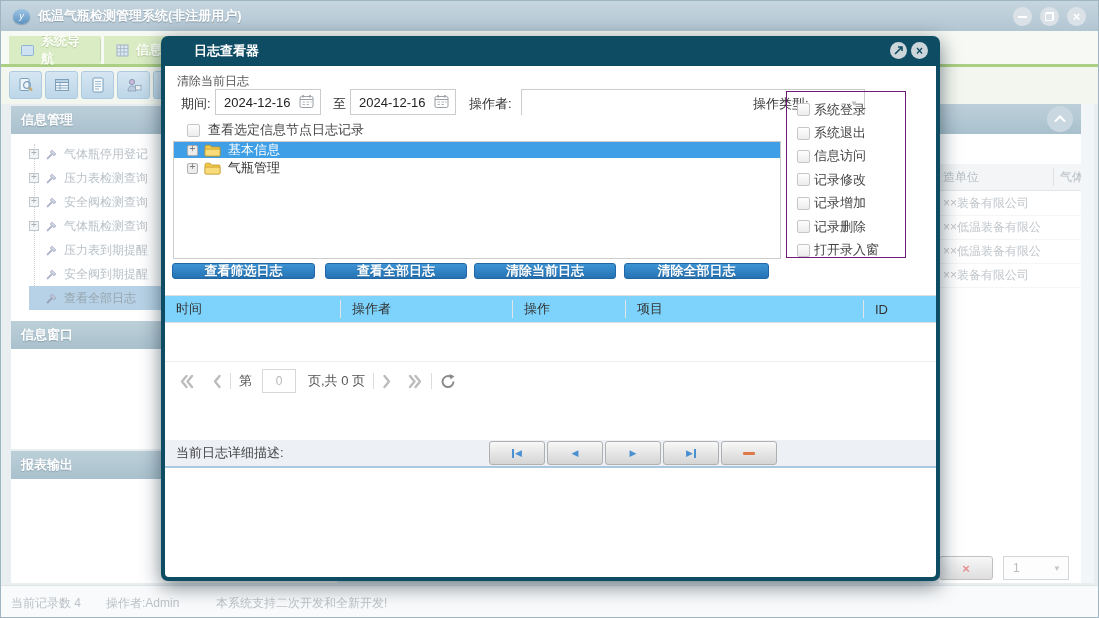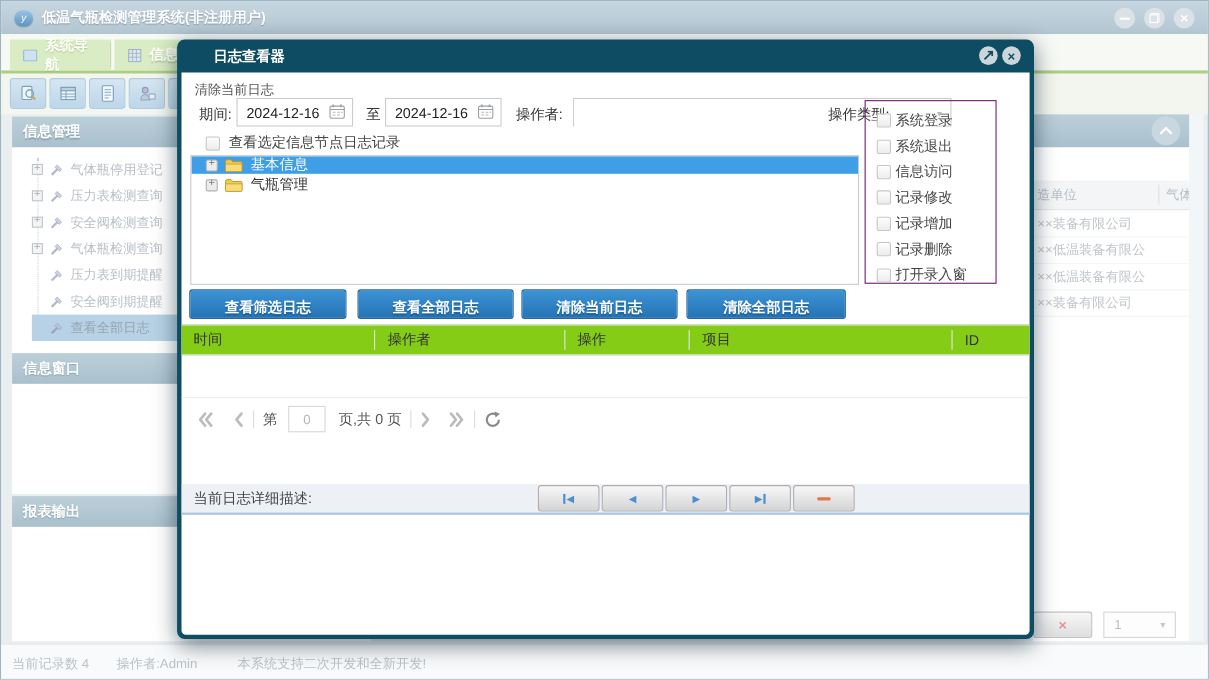--- a/index.html
+++ b/index.html
@@ -119,28 +119,28 @@
   .treebox{position:absolute;left:8px;top:75px;width:608px;height:118px;
     border:1px solid #ccc;box-sizing:border-box;background:#fff;overflow:hidden;}
   .titem{position:relative;height:16px;display:flex;align-items:center;
     padding-left:13px;cursor:pointer;font-size:13px;color:#333;}
   .titem.sel{background:#3e9ee6;color:#fff;}
   .texp{width:11px;height:11px;border:1px solid #b0b0b0;border-radius:2px;background:#ececec;
     position:relative;box-sizing:border-box;margin-right:6px;flex:0 0 auto;}
   .texp::before{content:"+";position:absolute;left:1.5px;top:-2.5px;font-size:10px;color:#777;}
   .titem .fold{margin-right:7px;display:flex;flex:0 0 auto;}
 
-  .bluebtn{position:absolute;top:197px;height:27px;background:linear-gradient(#3b93d4,#2673b4);
+  .bluebtn{position:absolute;top:197px;height:16px;background:linear-gradient(#3b93d4,#2673b4);
     border:1px solid #2167a5;border-radius:3px;color:#fff;font-weight:bold;font-size:13px;
-    display:flex;align-items:flex-end;justify-content:center;cursor:pointer;box-sizing:border-box;
+    display:flex;align-items:center;justify-content:center;cursor:pointer;box-sizing:border-box;
     text-shadow:0 1px 1px rgba(0,40,80,.3);}
 
-  .lt-head{position:absolute;left:0;top:229px;width:771px;height:28px;background:#84cc16;
+  .lt-head{position:absolute;left:0;top:229px;width:771px;height:28px;background:#7dd3fc;
     border-top:1px solid #dcdfe1;border-bottom:1px solid #dcdfe1;box-sizing:border-box;
-    display:flex;align-items:center;color:#333;font-size:13px;justify-content:space-between;}
+    display:flex;align-items:center;color:#333;font-size:13px;}
   .lt-col{padding-left:11px;box-sizing:border-box;overflow:hidden;white-space:nowrap;
     border-right:1px solid #e2e5e7;height:18px;display:flex;align-items:center;}
 
   .pager{position:absolute;left:0;top:295px;width:771px;height:38px;border-top:1px solid #ecEEF0;
     display:flex;align-items:center;}
   .pg{display:flex;align-items:center;justify-content:center;cursor:pointer;}
   .pg-sep{width:1px;height:16px;background:#dcdcdc;margin:0 8px;}
   .pg-input{width:34px;height:24px;border:1px solid #d8d8d8;text-align:center;color:#b8b8b8;
     font-size:12px;font-family:inherit;box-sizing:border-box;}
   .pg-txt{color:#555;font-size:13px;}

